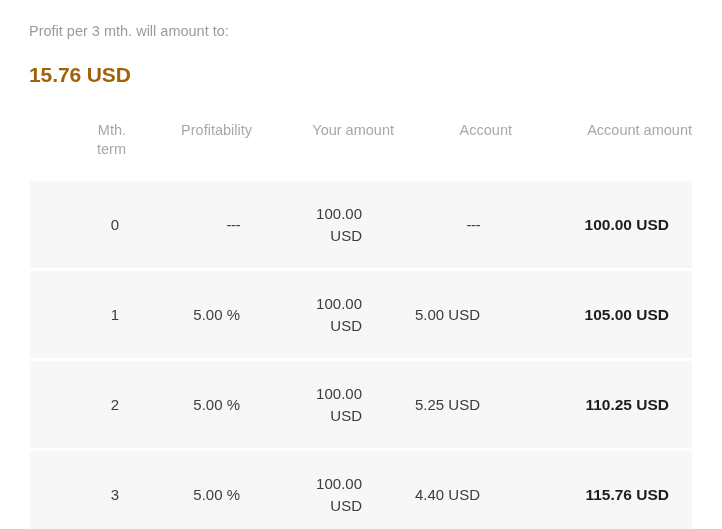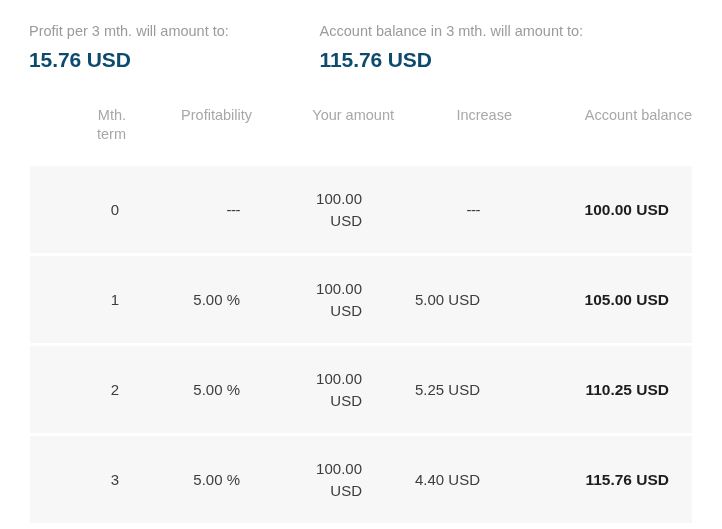--- a/index.html
+++ b/index.html
@@ -34,24 +34,24 @@
   .summary-block.balance { width: 392px; padding-left: 30px; }
 
   .summary-label {
     font-size: 14.5px;
     color: #9b9b9b;
     line-height: 18px;
     font-weight: 400;
     white-space: nowrap;
   }
   .summary-value {
-    margin-top: 7px;
+    margin-top: 22px;
     font-size: 21px;
     font-weight: 700;
-    color: #0c4a6e;
+    color: #a16207;
     line-height: 26px;
     letter-spacing: -0.1px;
     white-space: nowrap;
   }
 
   
   .table-wrap {
     margin-top: 33px;
     padding: 0 30px;
     box-sizing: border-box;
@@ -128,45 +128,41 @@
 </head>
 <body>
 
 <div class="page">
 
   <div class="summary">
     <div class="summary-block profit">
       <div class="summary-label">Profit per 3 mth. will amount to:</div>
       <div class="summary-value">15.76 USD</div>
     </div>
-    <div class="summary-block balance">
-      <div class="summary-label">Account balance in 3 mth. will amount to:</div>
-      <div class="summary-value">115.76 USD</div>
-    </div>
   </div>
 
   <div class="table-wrap">
     <table class="calc">
       <colgroup>
         <col class="col-term">
         <col class="col-prof">
         <col class="col-dep">
         <col class="col-inc">
         <col class="col-bal">
       </colgroup>
       <thead>
         <tr>
           <th>
             <span>Mth.</span><br>
             <span>term</span>
           </th>
           <th>Profitability</th>
           <th>Your amount</th>
-          <th>Increase</th>
-          <th>Account balance</th>
+          <th>Account</th>
+          <th>Account amount</th>
         </tr>
       </thead>
       <tbody>
         <tr>
           <td class="cell-term">0</td>
           <td class="cell-prof"><span class="dash">---</span></td>
           <td class="cell-dep"><span class="money">100.00 USD</span></td>
           <td class="cell-inc"><span class="dash">---</span></td>
           <td class="cell-bal">100.00 USD</td>
         </tr>

